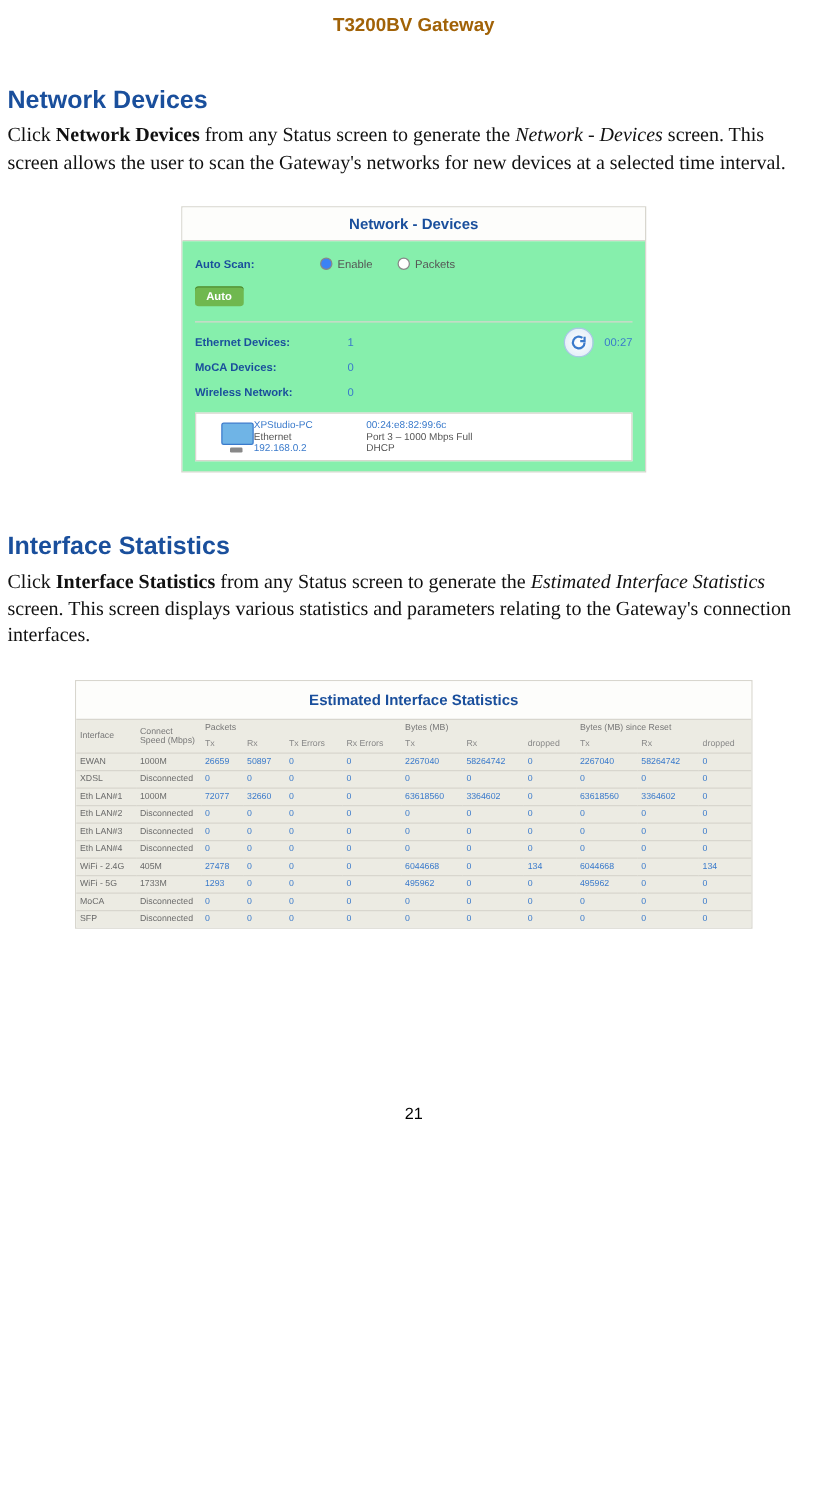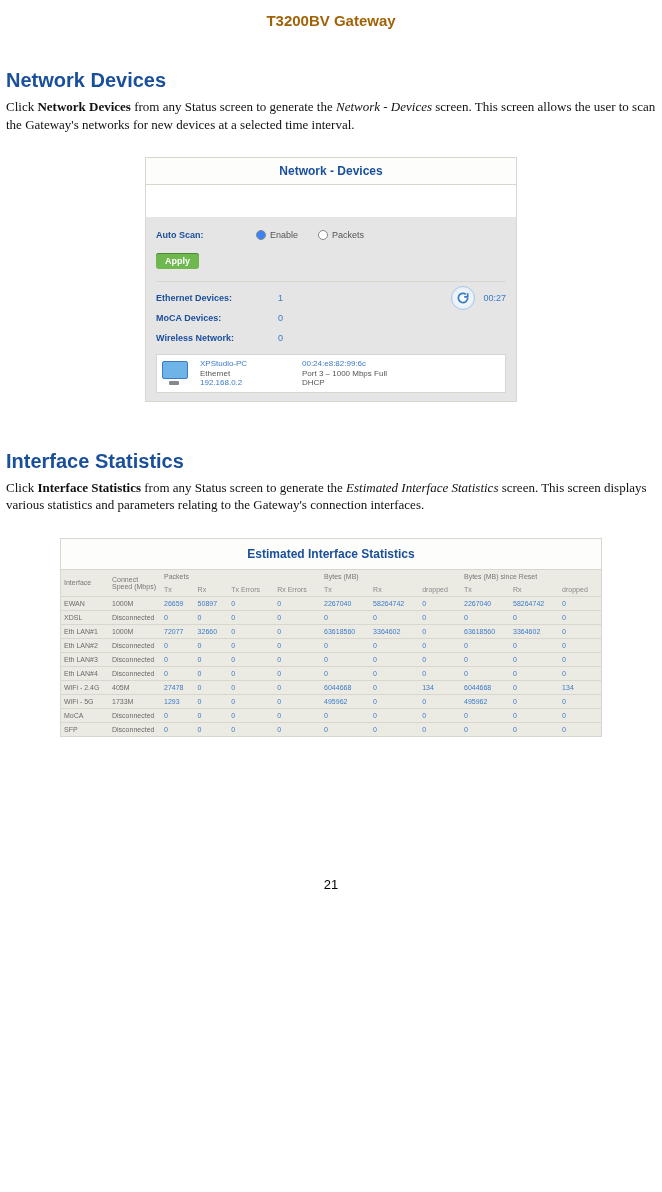--- a/index.html
+++ b/index.html
@@ -24,21 +24,21 @@
   }
   h2.section-hd {
     font-family: Arial, sans-serif;
     font-weight: bold;
     color: #1a4f9c;
     font-size: 20px;
     margin: 0 0 6px 0;
   }
   p.body-text {
     font-family: Georgia, 'Times New Roman', serif;
-    font-size: 13px;
+    font-size: 16px;
     line-height: 1.35;
     margin: 0 0 24px 0;
     color: #111;
   }
   p.body-text .b { font-weight: bold; }
   p.body-text .i { font-style: italic; }
 
   
   .panel-wrap {
     width: 370px;
@@ -49,26 +49,25 @@
     background: #fdfdfb;
     color: #1a4f9c;
     font-family: Arial, sans-serif;
     font-weight: bold;
     font-size: 12px;
     text-align: center;
     padding: 6px 0;
     border-bottom: 1px solid #d8d6ce;
   }
   .panel-body {
-    background: #e5e5e5;
+    background: #86efac;
     font-family: Arial, sans-serif;
     font-size: 9px;
     color: #3a3a3a;
     padding: 8px 10px;
-    margin-top: 32px;
   }
   .kv-row { display: flex; align-items: center; height: 20px; }
   .kv-label { width: 100px; color: #1a4f9c; font-weight: bold; }
   .radio-dot { display:inline-block; width:8px; height:8px; border:1px solid #888; border-radius:50%; background:#fff; vertical-align:middle; margin-right:4px;}
   .radio-dot.on{ background:#3b82f6; }
   .opt-text { margin-right: 20px; color:#555; }
   .ti {
     width: 90px; height: 14px; font-size:9px;
     border:1px solid #aaa; background:#fff; padding:0 3px; box-sizing:border-box;
     display:inline-block; line-height:14px; color:#333; margin-right:6px;
@@ -84,21 +83,21 @@
   .refresh-icon {
     width:22px; height:22px; border-radius:50%;
     background: radial-gradient(#fff,#dbe9f6);
     border:1px solid #a9c6e6; display:inline-flex;
     align-items:center; justify-content:center; margin: 0 8px;
   }
   .refresh-icon svg{ width:14px; height:14px; }
   .timer-text{ color:#3a7acb; font-size:9px; }
   .dev-card{
     background:#fff; border:1px solid #d8d6ce; margin-top:6px;
-    display:flex; padding:4px 3px; gap:12px; align-items:center;
+    display:flex; padding:4px 18px; gap:0; align-items:center;
   }
   .pc-icon{
     width:28px; height:24px; position:relative;
   }
   .pc-icon .screen{ position:absolute; top:0; left:2px; width:24px; height:16px; background:#6fb4e6; border:1px solid #3a7acb; border-radius:2px;}
   .pc-icon .stand{ position:absolute; bottom:0; left:9px; width:10px; height:4px; background:#888; border-radius:1px;}
   .dev-col{ font-size:8px; line-height:1.2; color:#555; }
   .dev-col .blue{ color:#3a7acb;}
   hr.thin{ border:none; border-top:1px solid #d8d6ce; margin:6px 0;}
 
@@ -145,21 +144,21 @@
   <div class="panel-wrap">
     <div class="panel-hd">Network - Devices</div>
     <div class="panel-body">
       <div class="kv-row">
         <span class="kv-label">Auto Scan:</span>
         <span class="radio-dot on"></span>
         <span class="opt-text">Enable</span>
         <span class="radio-dot"></span>
         <span class="opt-text">Packets</span>
       </div>
-      <div class="apply-btn">Apply</div>
+      <div class="apply-btn">Auto</div>
       <hr class="thin">
       <div class="sub-row">
         <span class="sub-label">Ethernet Devices:</span>
         <span class="count-blue">1</span>
         <span style="flex:1"></span>
         <span class="refresh-icon">
           <svg viewBox="0 0 24 24" fill="none" stroke="#3a7acb" stroke-width="3">
               <path d="M20 12a8 8 0 1 1-3-6.3"></path>
               <path d="M20 4v6h-6"></path>
             </svg>

